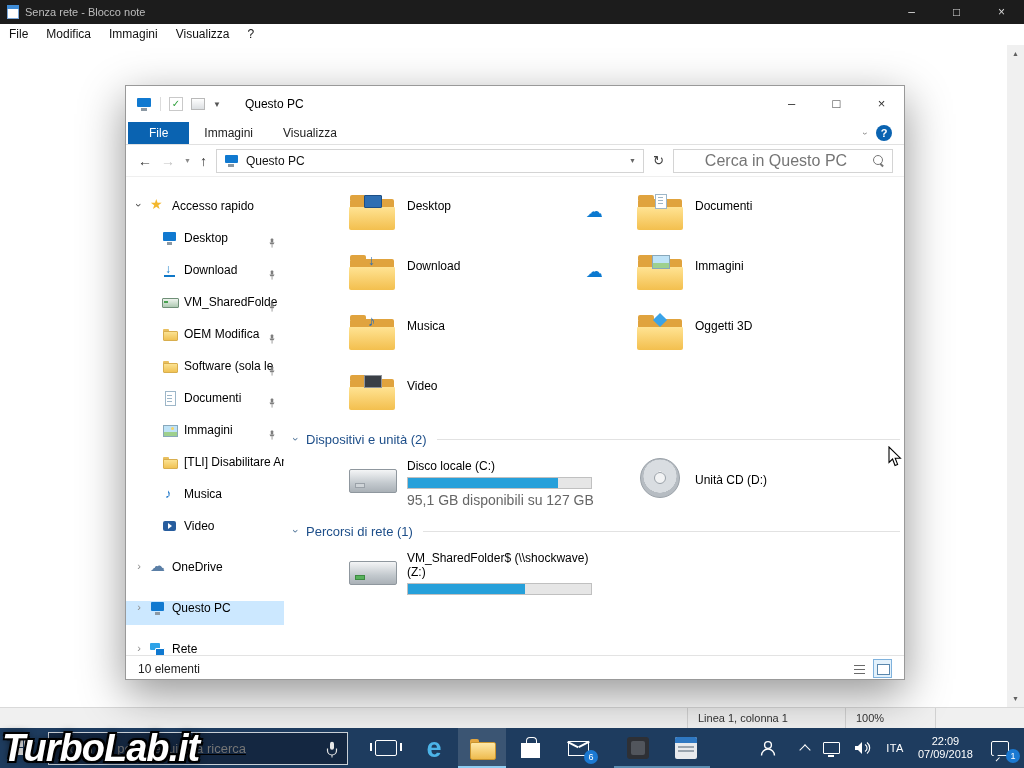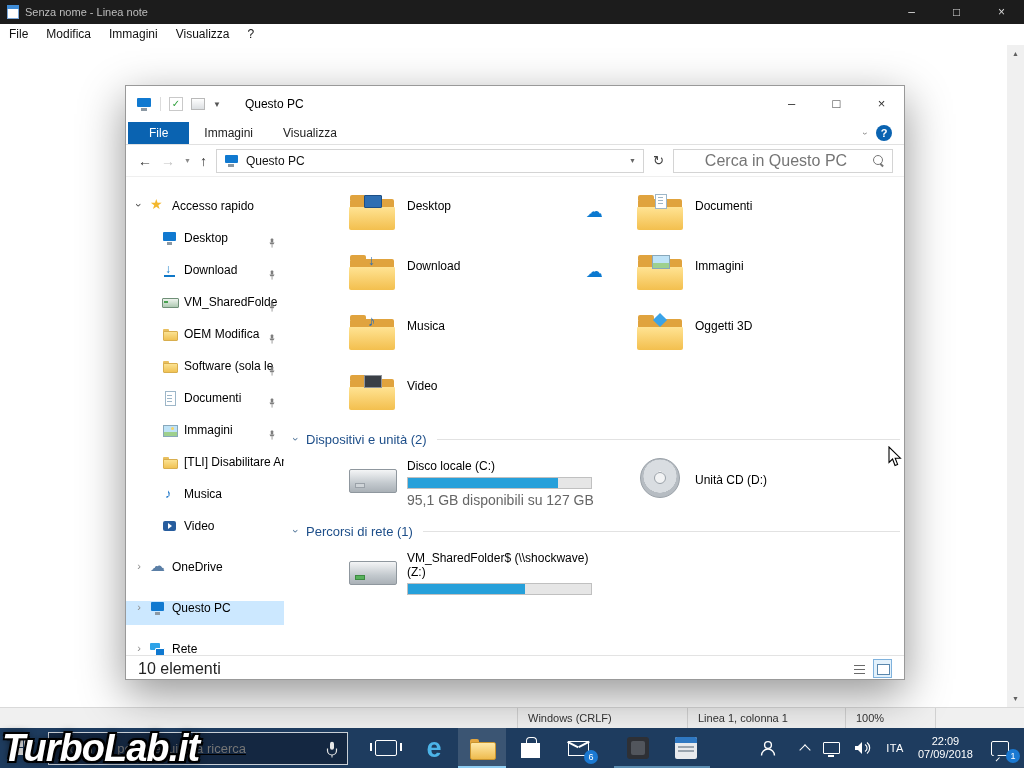--- a/index.html
+++ b/index.html
@@ -121,21 +121,21 @@
   .cd-icon { width:46px; height:40px; position:relative; margin-right:12px; flex:none; }
   .cd-icon::before { content:""; position:absolute; left:3px; top:1px; width:38px; height:38px; border-radius:50%; background:radial-gradient(circle at 50% 45%, #fdfdfd 0 16%, #d9dde1 17% 58%, #b6bcc2 59% 100%); border:1px solid #9aa1a8; }
   .cd-icon::after { content:""; position:absolute; left:17px; top:15px; width:10px; height:10px; border-radius:50%; background:#f2f3f4; border:1px solid #9aa1a8; }
   .drive-info { display:flex; flex-direction:column; }
   .drive-info .tile-label { margin-top:2px; }
   .bar { display:block; width:185px; height:12px; background:#e6e6e6; border:1px solid #c0c0c0; margin-top:4px; }
   .bar i { display:block; height:100%; background:#26a0da; }
   .drive-caption { font-size:14px; color:#666; margin-top:3px; }
   .cd-tile .tile-label { margin-top:16px; }
 
-  .ex-statusbar { height:26px; border-top:1px solid #e3e3e3; display:flex; align-items:center; padding:0 12px; font-size:16px; color:#222; }
+  .ex-statusbar { height:26px; border-top:1px solid #e3e3e3; display:flex; align-items:center; padding:0 12px; font-size:12px; color:#222; }
   .views { margin-left:auto; display:flex; gap:5px; }
   .view-btn { width:19px; height:19px; position:relative; border:1px solid transparent; }
   .view-btn.details::before { content:""; position:absolute; left:4px; top:5px; width:11px; height:1px; background:#6a6a6a; box-shadow:0 4px 0 #6a6a6a, 0 8px 0 #6a6a6a; }
   .view-btn.thumbs { border-color:#7fb2dd; background:#e3f1fb; }
   .view-btn.thumbs::before { content:""; position:absolute; left:3px; top:4px; width:11px; height:9px; border:1px solid #5a87ad; background:#fff; }
 
   
   .taskbar { position:absolute; left:0; top:728px; width:1024px; height:40px; background:#1e3c5f; display:flex; align-items:center; z-index:30; }
   .tb-start { width:48px; height:40px; position:relative; flex:none; }
   .win-logo { position:absolute; left:16px; top:12px; width:16px; height:16px; display:grid; grid-template-columns:7px 7px; grid-template-rows:7px 7px; gap:1px; }
@@ -182,42 +182,41 @@
   .watermark { position:absolute; left:2px; bottom:-2px; z-index:60; color:#fff; font-size:38px; font-weight:bold; font-style:italic; letter-spacing:-1px; text-shadow:-2px -2px 0 #000, 2px -2px 0 #000, -2px 2px 0 #000, 2px 2px 0 #000, 0 0 8px rgba(0,0,0,.85); }
   .cursor { position:absolute; left:888px; top:446px; z-index:40; }
 </style>
 </head>
 <body>
 
 <div class="screen">
 
   <div class="np-titlebar">
     <span class="np-appicon"></span>
-    <span class="np-title">Senza nome - Linea note</span>
+    <span class="np-title">Senza rete - Blocco note</span>
     <div class="np-controls">
       <span class="np-ctl">–</span>
       <span class="np-ctl">□</span>
       <span class="np-ctl">×</span>
     </div>
   </div>
   <div class="np-menubar">
     <span class="np-menu">File</span>
     <span class="np-menu">Modifica</span>
     <span class="np-menu">Immagini</span>
     <span class="np-menu">Visualizza</span>
     <span class="np-menu">?</span>
   </div>
   <div class="np-content"></div>
   <div class="np-vscroll">
     <span class="arr up">▲</span>
     <span class="arr dn">▼</span>
   </div>
   <div class="np-statusbar">
     <div class="np-seg grow"></div>
-    <div class="np-seg" style="width:170px;">Windows (CRLF)</div>
     <div class="np-seg" style="width:158px;">Linea 1, colonna 1</div>
     <div class="np-seg" style="width:90px;">100%</div>
     <div class="np-seg" style="width:89px;"></div>
   </div>
 
   <div class="explorer">
     <div class="ex-titlebar">
       <div class="qat">
         <span class="mini-pc"></span>
         <span class="qat-sep"></span>

